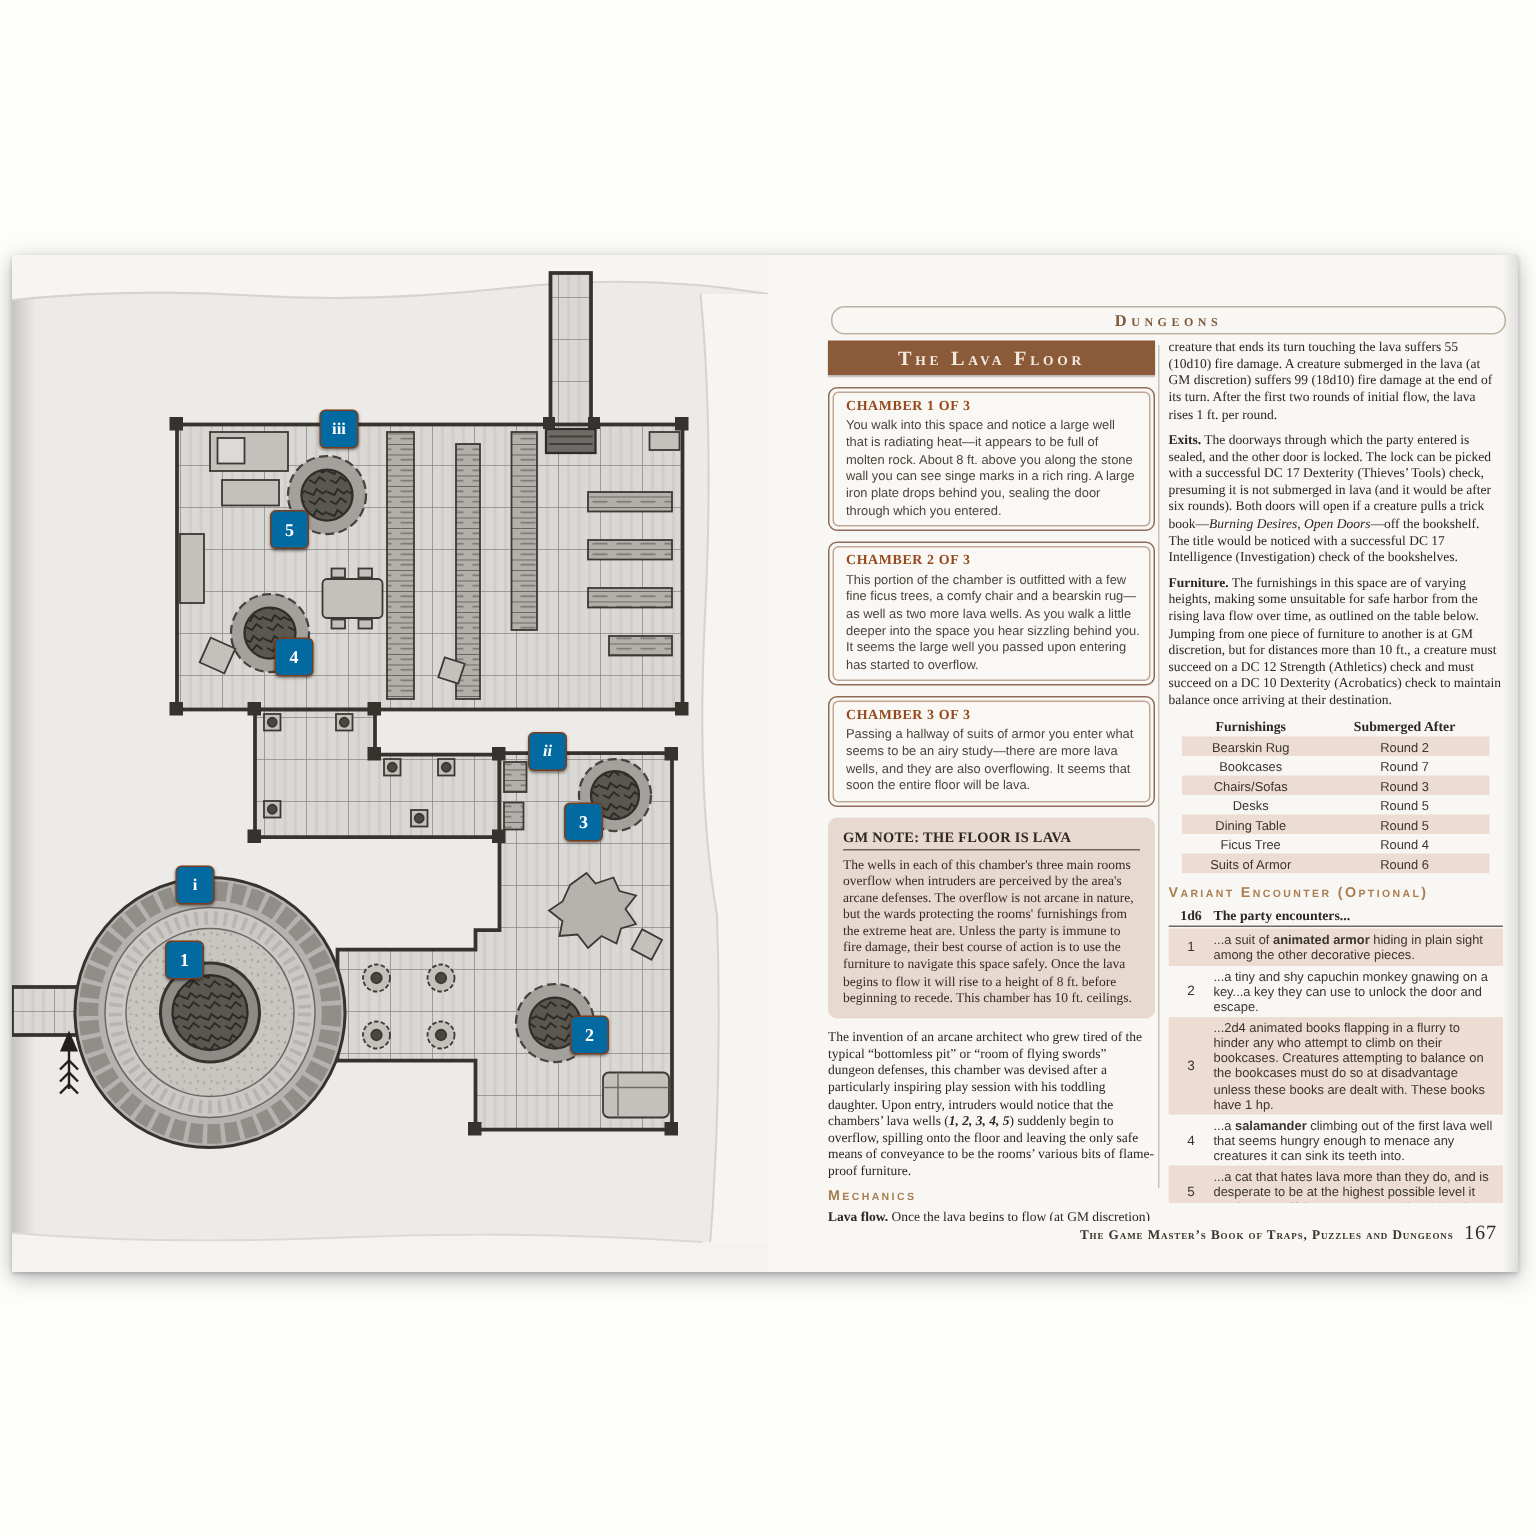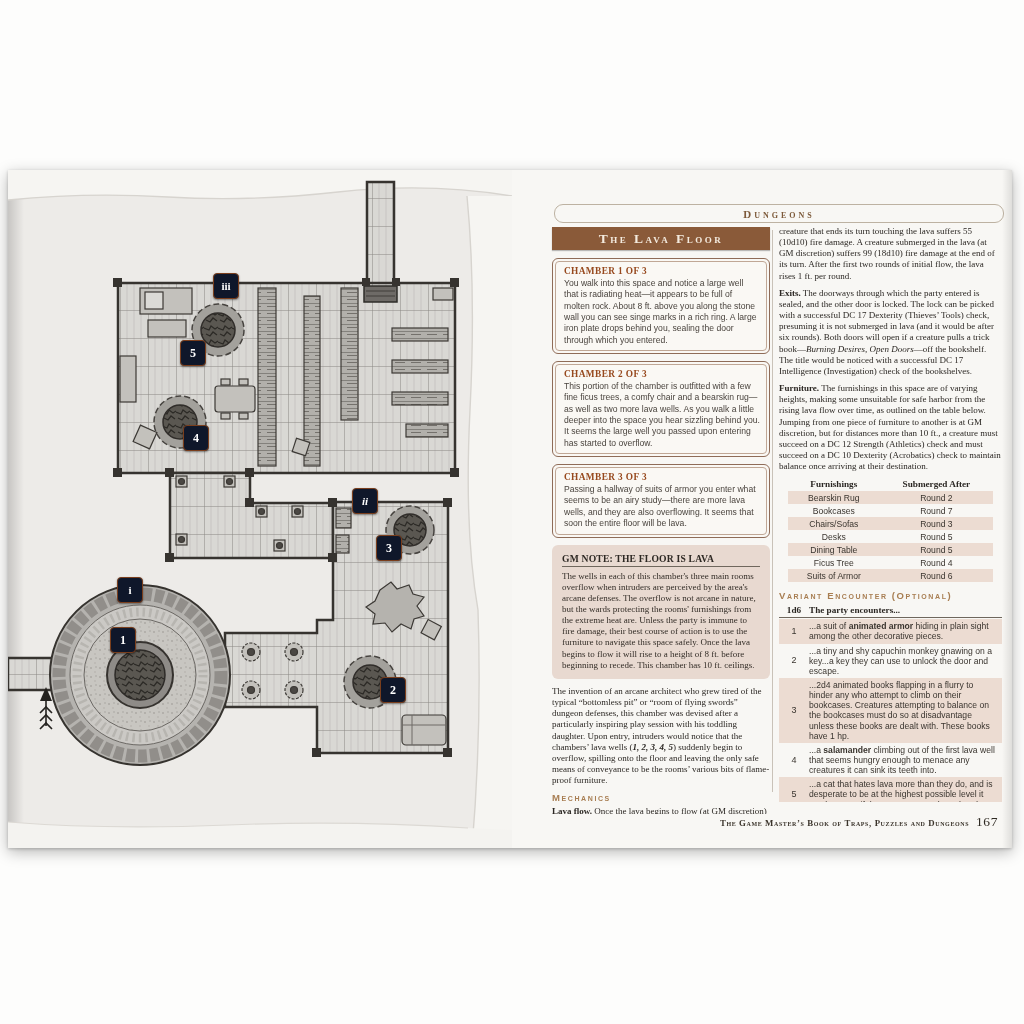--- a/index.html
+++ b/index.html
@@ -61,21 +61,21 @@
   .vrow .vtxt{flex:1;padding-right:4px;}
   .vrow.shade{background:#ecdcd2;}
 
   .footer{position:absolute;right:14px;bottom:18px;font-variant:small-caps;font-size:8.8px;
           letter-spacing:.6px;color:#3b342b;font-weight:bold;}
   .footer .pagenum{font-variant:normal;font-size:13.5px;font-weight:normal;margin-left:4px;color:#2e2922;}
 
   
   .map-svg{position:absolute;inset:0;width:504px;height:678px;}
   .map-marker{position:absolute;width:24px;height:24px;transform:translate(-50%,-50%);
-          background:#0f172a;border:1.5px solid #7a3e1c;border-radius:4px;color:#fff;
+          background:#0369a1;border:1.5px solid #7a3e1c;border-radius:4px;color:#fff;
           display:flex;align-items:center;justify-content:center;font-weight:bold;font-size:12px;
           font-family:"Liberation Serif",serif;box-shadow:0 1px 2px rgba(0,0,0,.45);}
   .map-marker.roman{font-size:11px;}
 </style>
 </head>
 <body>
 
 <div class="canvas">
   <div class="spread">
 

